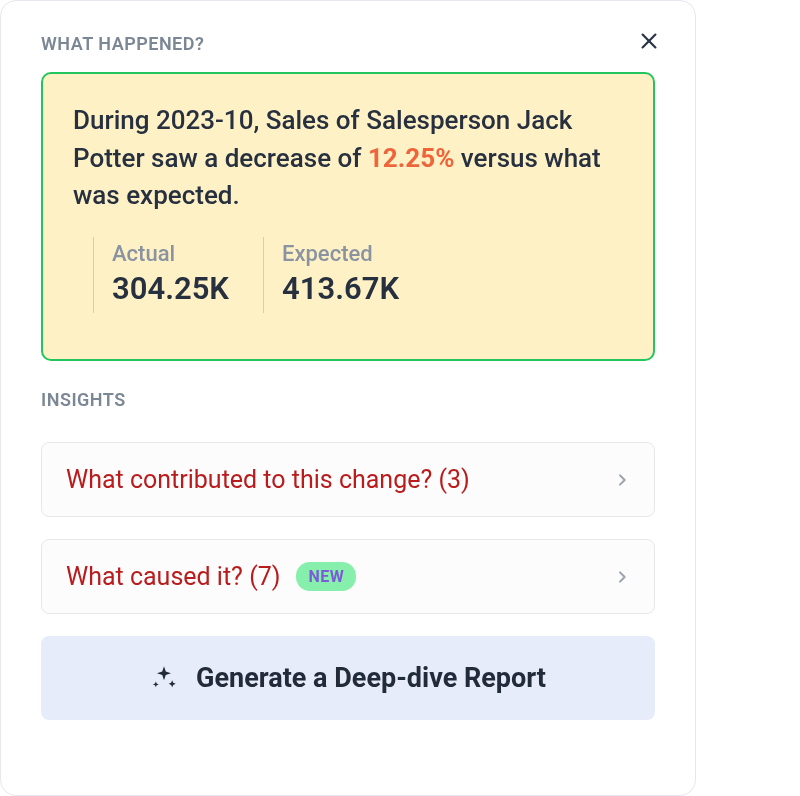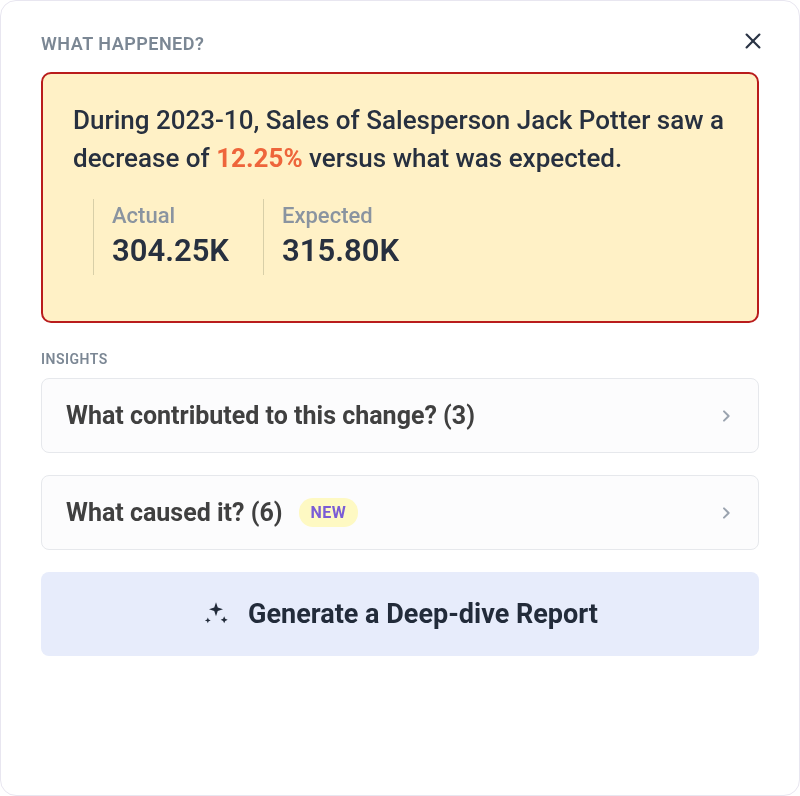--- a/index.html
+++ b/index.html
@@ -3,21 +3,21 @@
 <meta charset="utf-8">
 <style>
   * { box-sizing: border-box; margin: 0; padding: 0; }
   body {
     font-family: -apple-system, BlinkMacSystemFont, "Segoe UI", Roboto, Arial, sans-serif;
     background: #fff;
     width: 800px;
     height: 796px;
   }
   .panel {
-    width: 800px;
+    width: 696px;
     height: 796px;
     background: #fff;
     border: 1px solid #e8e6f0;
     border-radius: 16px;
     padding: 32px 40px 40px 40px;
     position: relative;
   }
   .section-label {
     font-size: 18px;
     font-weight: 600;
@@ -32,21 +32,21 @@
     width: 28px;
     height: 28px;
     display: flex;
     align-items: center;
     justify-content: center;
     cursor: pointer;
     color: #2a3445;
   }
   .summary-card {
     background: #fff1c6;
-    border: 2px solid #b91c1c;
+    border: 2px solid #22c55e;
     border-radius: 10px;
     padding: 28px 30px 24px 30px;
     margin-bottom: 28px;
   }
   .summary-text {
     font-size: 26px;
     line-height: 1.45;
     color: #27303f;
     font-weight: 500;
     margin-bottom: 22px;
@@ -73,49 +73,49 @@
     font-weight: 600;
     white-space: nowrap;
   }
   .deviation-text {
     font-size: 24px;
     color: #27303f;
     font-weight: 500;
   }
   .deviation-text .unusual { color: #ee653b; font-weight: 700; }
   .insights-label {
-    font-size: 14px;
+    font-size: 18px;
     font-weight: 600;
     letter-spacing: 0.5px;
     color: #7b8794;
-    margin-bottom: 11px;
+    margin-bottom: 32px;
   }
   .insight-item {
     background: #fcfcfd;
     border: 1px solid #e6e8ec;
     border-radius: 8px;
     padding: 22px 24px;
     display: flex;
     align-items: center;
     justify-content: space-between;
     margin-bottom: 22px;
     cursor: pointer;
   }
   .insight-left {
     display: flex;
     align-items: center;
     gap: 16px;
   }
   .insight-title {
     font-size: 25px;
-    color: #404040;
-    font-weight: 700;
+    color: #b91c1c;
+    font-weight: 400;
   }
   .badge-new {
-    background: #fef9c3;
+    background: #86efac;
     color: #7a5cd6;
     font-size: 16px;
     font-weight: 700;
     letter-spacing: 0.5px;
     padding: 5px 12px;
     border-radius: 14px;
   }
   .chevron {
     color: #9aa3af;
     display: flex;
@@ -160,42 +160,42 @@
       <span>During 2023-10, Sales of Salesperson Jack Potter saw a decrease of </span><span class="pct">12.25%</span><span> versus what was expected.</span>
     </div>
 
     <div class="metrics">
       <div class="metric">
         <div class="metric-label">Actual</div>
         <div class="metric-value">304.25K</div>
       </div>
       <div class="metric">
         <div class="metric-label">Expected</div>
-        <div class="metric-value">315.80K</div>
+        <div class="metric-value">413.67K</div>
       </div>
     </div>
 
   </div>
 
   <div class="insights-label">INSIGHTS</div>
 
   <div class="insight-item">
     <div class="insight-left">
       <span class="insight-title">What contributed to this change? (3)</span>
     </div>
     <span class="chevron">
       <svg width="16" height="16" viewBox="0 0 24 24" fill="none" stroke="currentColor" stroke-width="3" stroke-linecap="round" stroke-linejoin="round">
           <polyline points="9 5 16 12 9 19"></polyline>
         </svg>
     </span>
   </div>
 
   <div class="insight-item">
     <div class="insight-left">
-      <span class="insight-title">What caused it? (6)</span>
+      <span class="insight-title">What caused it? (7)</span>
       <span class="badge-new">NEW</span>
     </div>
     <span class="chevron">
       <svg width="16" height="16" viewBox="0 0 24 24" fill="none" stroke="currentColor" stroke-width="3" stroke-linecap="round" stroke-linejoin="round">
           <polyline points="9 5 16 12 9 19"></polyline>
         </svg>
     </span>
   </div>
 
   <div class="generate-btn">

